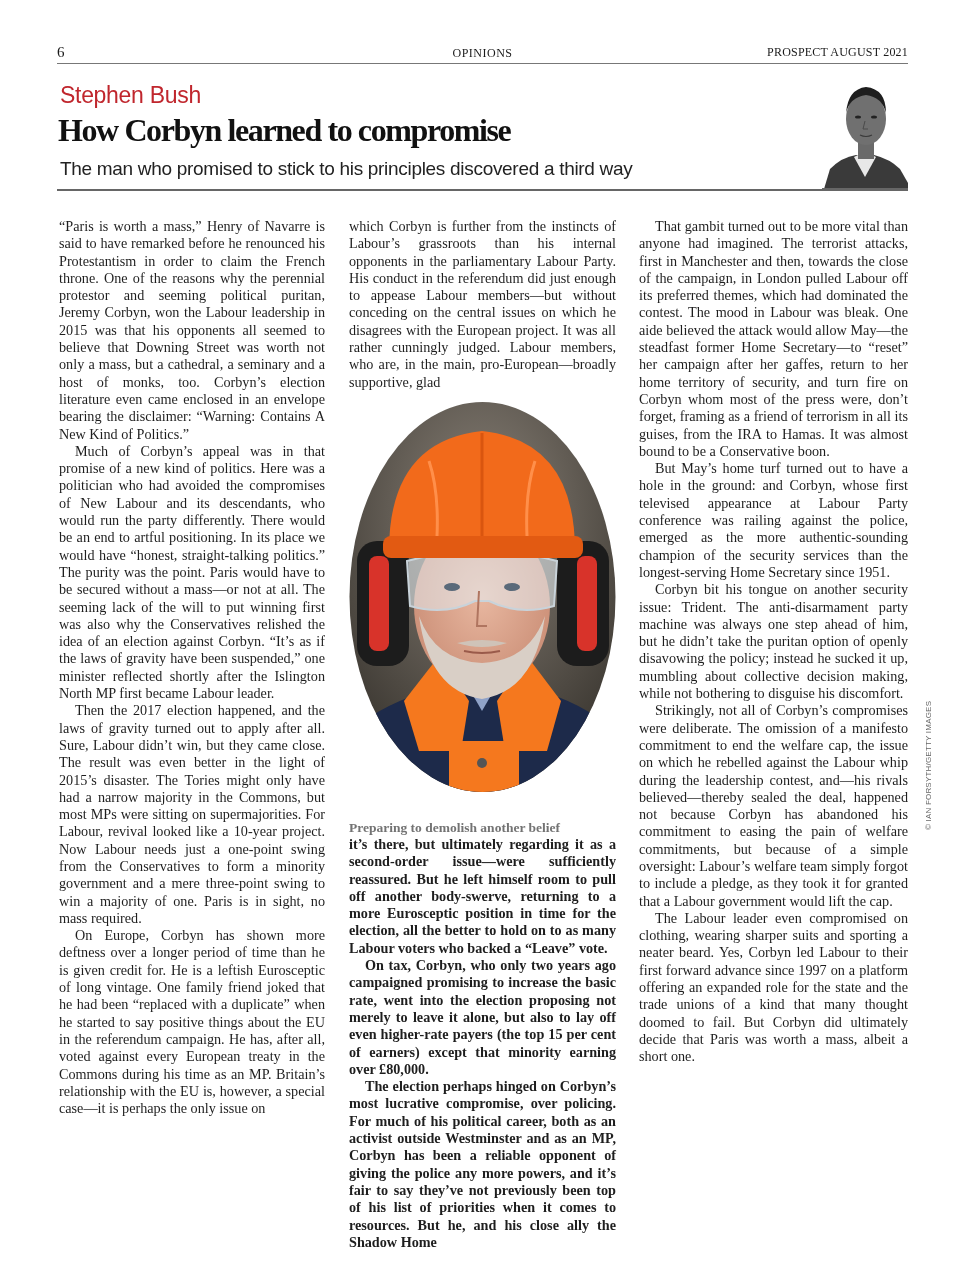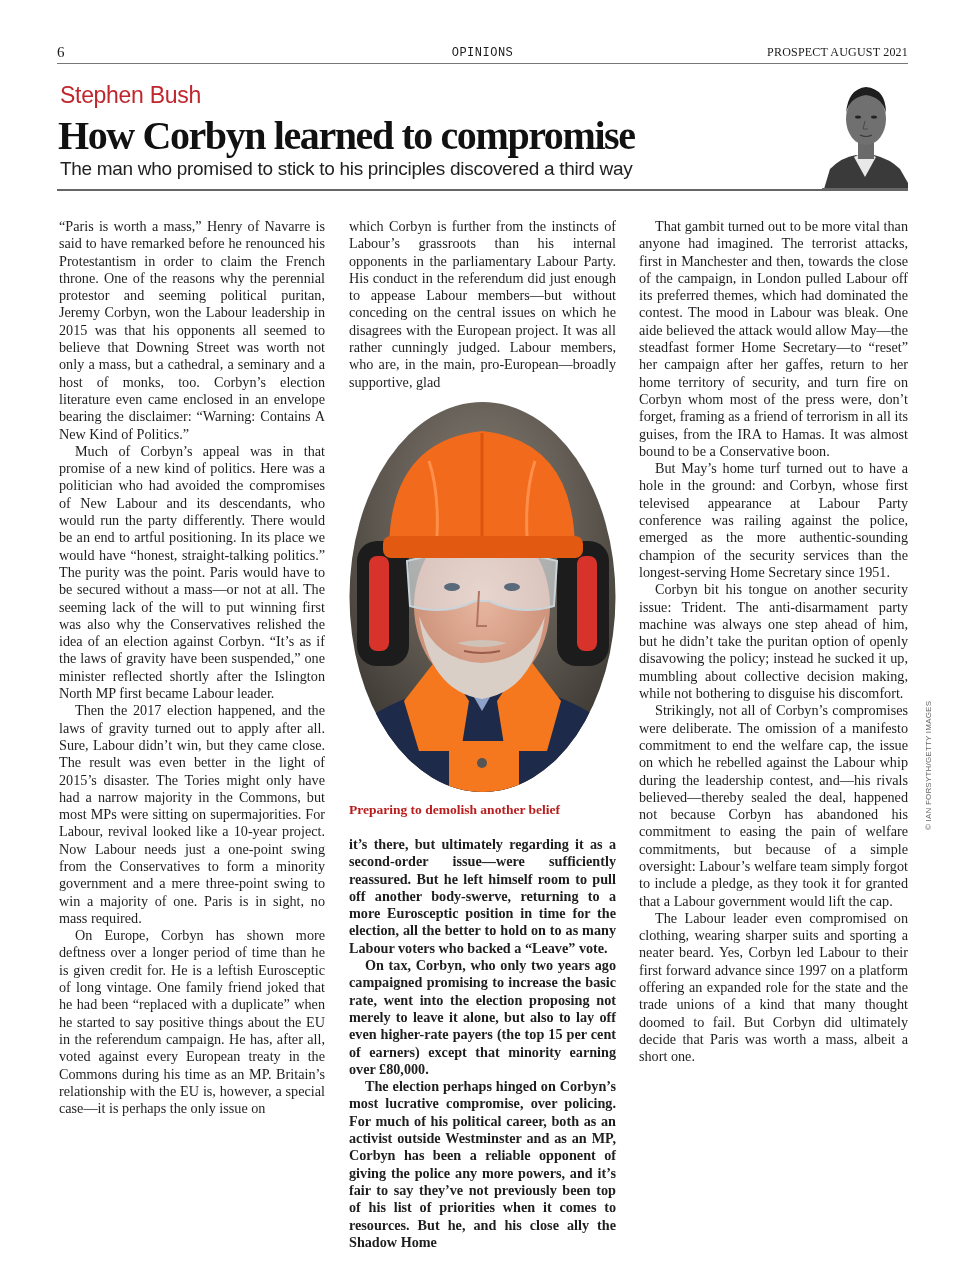--- a/index.html
+++ b/index.html
@@ -1,42 +1,42 @@
 <!DOCTYPE html>
 <html><head>
 <meta charset="utf-8">
 <style>
   * { box-sizing: border-box; margin: 0; padding: 0; }
   html, body { width: 979px; height: 1280px; background: #ffffff; overflow: hidden; }
   body { position: relative; color: #1a1a1a; }
 
   .header-bar { position: absolute; left: 57px; top: 44px; width: 851px; height: 20px; border-bottom: 1.5px solid #777; }
   .page-num { position: absolute; left: 0; top: 0; font-family: "Liberation Serif", serif; font-size: 15px; }
-  .section { position: absolute; left: 0; right: 0; top: 2px; text-align: center; font-family: Liberation Mono, monospace; font-size: 12px; letter-spacing: 0.5px; }
+  .section { position: absolute; left: 0; right: 0; top: 2px; text-align: center; font-family: Liberation Serif, serif; font-size: 12px; letter-spacing: 0.5px; }
   .issue { position: absolute; right: 0; top: 1px; font-family: "Liberation Serif", serif; font-size: 12px; letter-spacing: 0.2px; }
 
   .byline { position: absolute; left: 60px; top: 82px; font-family: "Liberation Sans", sans-serif; font-size: 23px; color: #c0262d; letter-spacing: -0.3px; }
-  .headline { position: absolute; left: 58px; top: 112px; font-family: "Liberation Serif", serif; font-weight: bold; font-size: 40px; letter-spacing: -1.4px; color: #111; }
+  .headline { position: absolute; left: 58px; top: 112px; font-family: "Liberation Serif", serif; font-weight: bold; font-size: 32px; letter-spacing: -1.4px; color: #111; }
   .standfirst { position: absolute; left: 60px; top: 158px; font-family: "Liberation Sans", sans-serif; font-size: 19px; color: #222; letter-spacing: -0.3px; }
   .head-rule { position: absolute; left: 57px; top: 189px; width: 851px; height: 0; border-top: 2px solid #666; }
 
   .author-photo { position: absolute; left: 822px; top: 77px; width: 86px; height: 112px; overflow: hidden; background: #fff; }
 
   .col { position: absolute; font-family: "Liberation Serif", serif; font-size: 14.2px; line-height: 17.3px; text-align: justify; hyphens: auto; color: #1e1e1e; }
   .col p { text-indent: 16px; }
   .col p.first { text-indent: 0; }
   .col1 { left: 59px; top: 218px; width: 266px; }
   .col2a { left: 349px; top: 218px; width: 267px; }
   .col2b { left: 349px; top: 836px; width: 267px; font-weight: bold; }
   .col3 { left: 639px; top: 218px; width: 269px; }
 
   .bio { font-family: "Liberation Sans", sans-serif; font-style: italic; font-size: 12.8px; line-height: 16px; text-align: left; margin-top: 2px; color: #222; }
 
   .photo-wrap { position: absolute; left: 349px; top: 401px; width: 267px; height: 392px; }
-  .caption { position: absolute; left: 349px; top: 802px; font-family: "Liberation Serif", serif; font-weight: bold; font-size: 13.5px; color: #b91c1c; }
+  .caption { position: absolute; left: 349px; top: 820px; font-family: "Liberation Serif", serif; font-weight: bold; font-size: 13.5px; color: #737373; }
   .credit { position: absolute; left: 924px; top: 830px; transform-origin: left top; transform: rotate(-90deg); font-family: "Liberation Sans", sans-serif; font-size: 8px; color: #666; white-space: nowrap; letter-spacing: 0.2px; }
 </style>
 </head>
 <body>
 
 <div class="header-bar">
   <span class="page-num">6</span>
   <span class="section">OPINIONS</span>
   <span class="issue">PROSPECT AUGUST 2021</span>
 </div>

